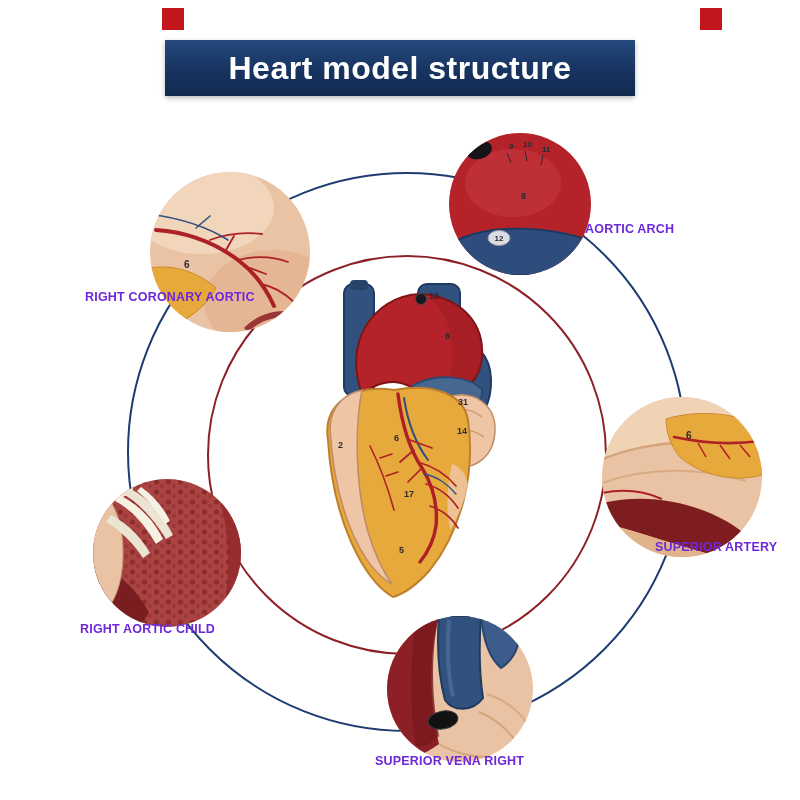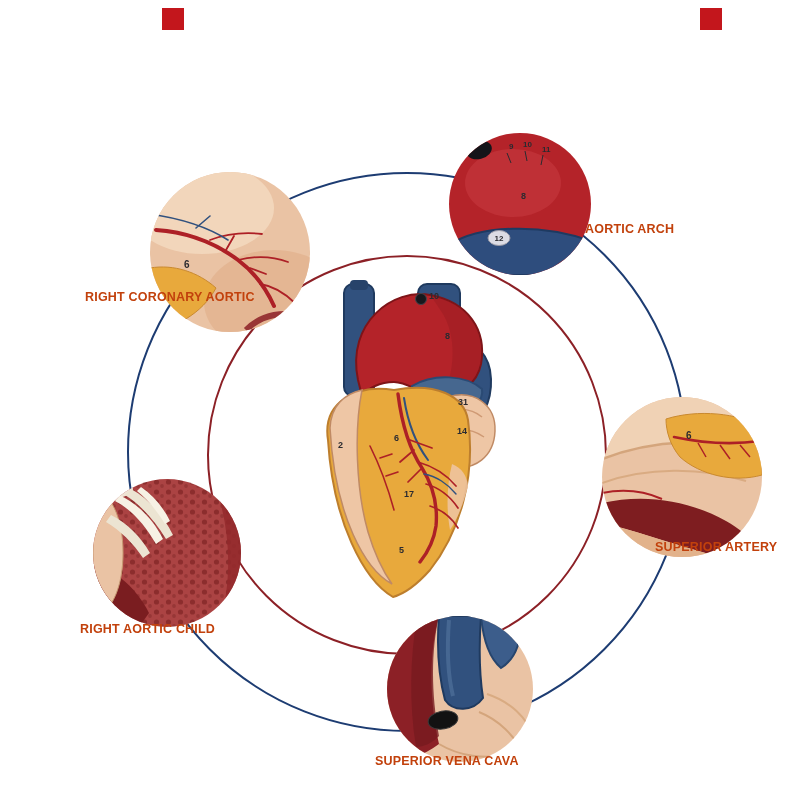--- a/index.html
+++ b/index.html
@@ -30,37 +30,40 @@
 
   .callout { position: absolute; margin: 0; border-radius: 50%; overflow: hidden; }
   .callout svg { display: block; width: 100%; height: 100%; }
   .co-rca   { left: 150px; top: 172px; width: 160px; height: 160px; }
   .co-aorta { left: 449px; top: 133px; width: 142px; height: 142px; }
   .co-pa    { left: 602px; top: 397px; width: 160px; height: 160px; }
   .co-rhc   { left:  93px; top: 479px; width: 148px; height: 148px; }
   .co-svc   { left: 387px; top: 616px; width: 146px; height: 146px; }
 
   .label {
-    position: absolute; color: #c2410c; font-size: 12.5px; font-weight: 700;
+    position: absolute; color: #6d28d9; font-size: 12.5px; font-weight: 700;
     letter-spacing: 0.2px; white-space: nowrap;
   }
   .lbl-rca   { left:  85px; top: 290px; }
   .lbl-aorta { left: 585px; top: 222px; }
   .lbl-pa    { left: 655px; top: 540px; }
   .lbl-rhc   { left:  80px; top: 622px; }
   .lbl-svc   { left: 375px; top: 754px; }
 </style>
 </head>
 <body>
 
 <div class="page">
 
   <span class="accent-sq sq-left"></span>
   <span class="accent-sq sq-right"></span>
 
+  <header class="banner">
+    <h1 class="banner-title">Heart model structure</h1>
+  </header>
 
   <div>
 
     <div class="ring ring-outer"></div>
     <div class="ring ring-inner"></div>
 
     <svg class="heart" viewBox="0 0 215 330">
       <g>
         <rect x="44" y="6" width="30" height="112" rx="9" fill="#31517e" stroke="#1f3a5f" stroke-width="2"></rect>
         <rect x="50" y="2" width="18" height="10" rx="4" fill="#27436a"></rect>
@@ -187,16 +190,16 @@
         <path d="M94 0 H132 C136 22 130 42 114 52 C102 42 96 22 94 0 Z" fill="#3c5d8b" stroke="#27456d" stroke-width="2"></path>
         <ellipse cx="56" cy="104" rx="15" ry="9" fill="#121212" transform="rotate(-10 56 104)" stroke="#3a3a3a"></ellipse>
         <path d="M52 128 C72 140 98 144 122 138" fill="none" stroke="#d4a57c" stroke-width="2"></path>
       </svg>
     </figure>
 
     <div class="label lbl-rca">RIGHT CORONARY AORTIC</div>
     <div class="label lbl-aorta">AORTIC ARCH</div>
     <div class="label lbl-pa">SUPERIOR ARTERY</div>
     <div class="label lbl-rhc">RIGHT AORTIC CHILD</div>
-    <div class="label lbl-svc">SUPERIOR VENA CAVA</div>
+    <div class="label lbl-svc">SUPERIOR VENA RIGHT</div>
 
   </div>
 </div>
 
 </body></html>

